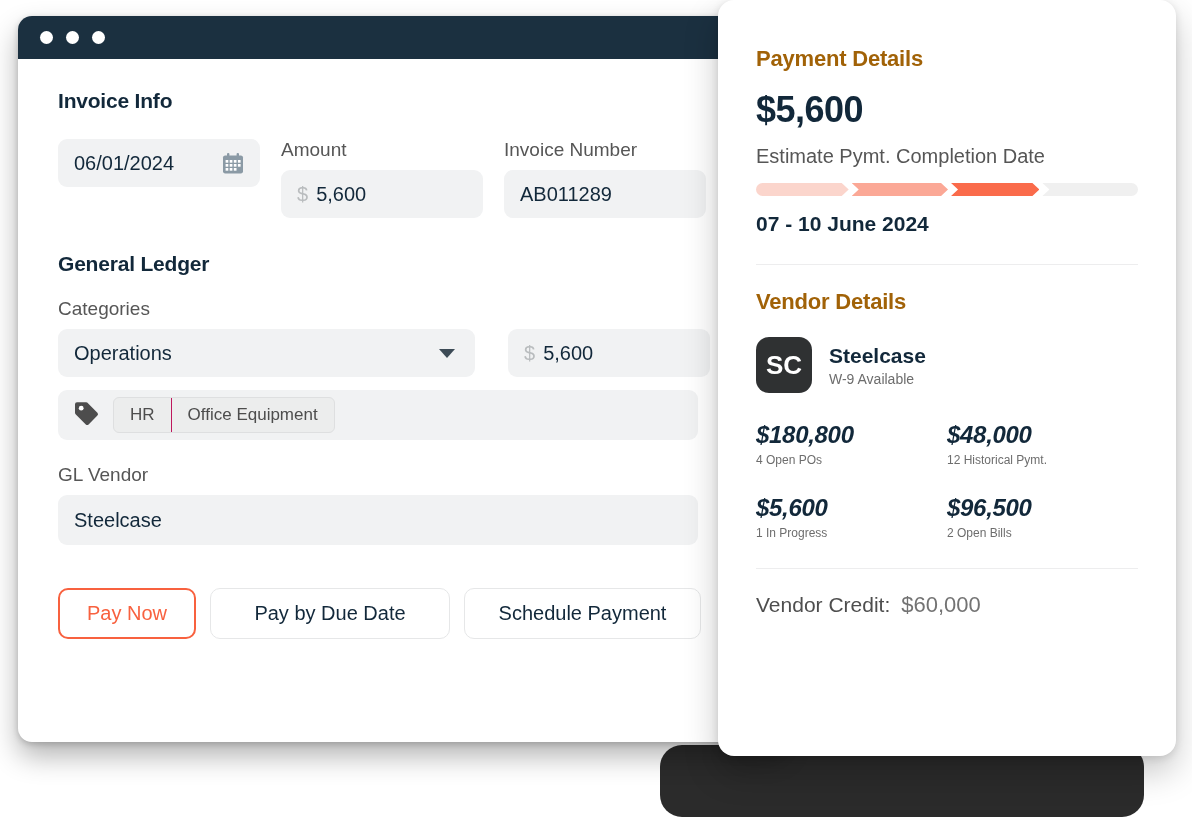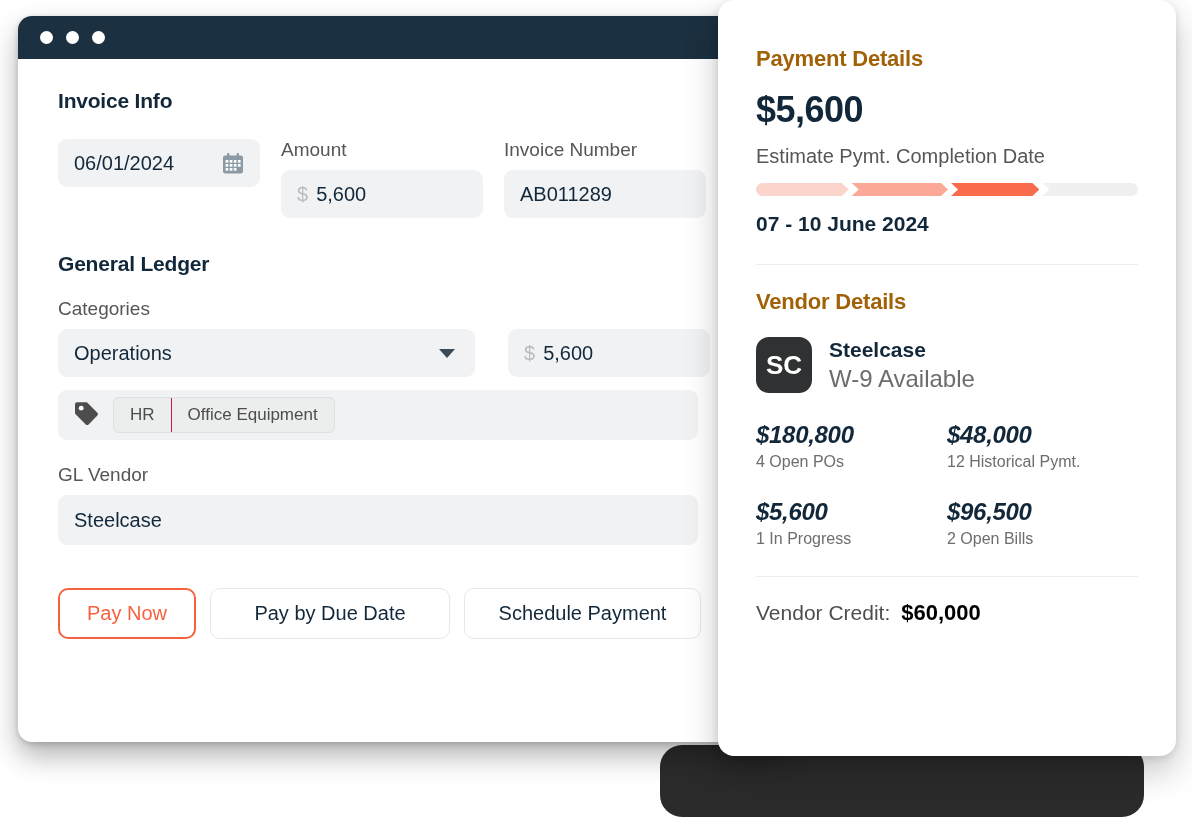--- a/index.html
+++ b/index.html
@@ -240,52 +240,52 @@
     font-size: 26px;
     font-weight: bold;
     flex: none;
   }
   #vendor-name {
     font-size: 21px;
     font-weight: bold;
     color: #12283a;
   }
   #vendor-w9 {
-    font-size: 24px;
+    font-size: 14px;
     color: #6d6d6d;
     margin-top: 3px;
   }
 
   #stats-grid {
     margin-top: 28px;
     display: grid;
     grid-template-columns: 1fr 1fr;
     row-gap: 27px;
   }
   .stat-value {
     font-size: 24px;
     font-weight: bold;
     color: #12283a;
     letter-spacing: -0.3px;
     font-style: italic;
   }
   .stat-label {
-    font-size: 16px;
+    font-size: 12px;
     color: #6d6d6d;
     margin-top: 4px;
   }
 
   #credit-row {
     margin-top: 23px;
     display: flex;
     align-items: baseline;
     gap: 11px;
   }
   #credit-label { font-size: 21px; color: #4e4e4e; }
-  #credit-value { font-size: 22px; font-weight: bold; color: #000000; }
+  #credit-value { font-size: 22px; font-weight: normal; color: #737373; }
 </style>
 </head>
 <body>
 
 <div id="dark-backdrop"></div>
 
 <div id="app-window">
 
   <div id="titlebar">
     <span class="dot"></span>

